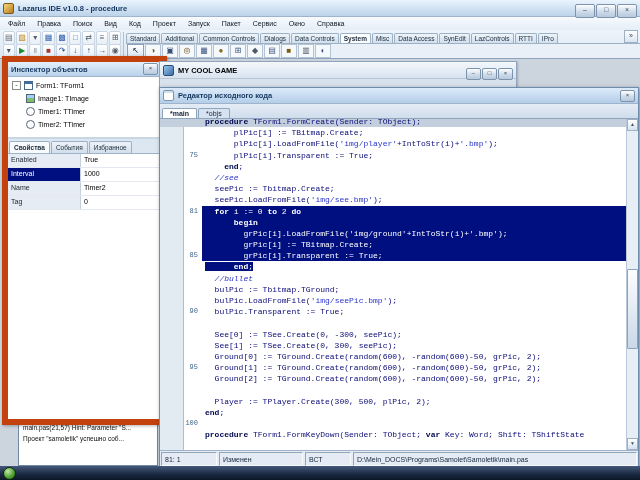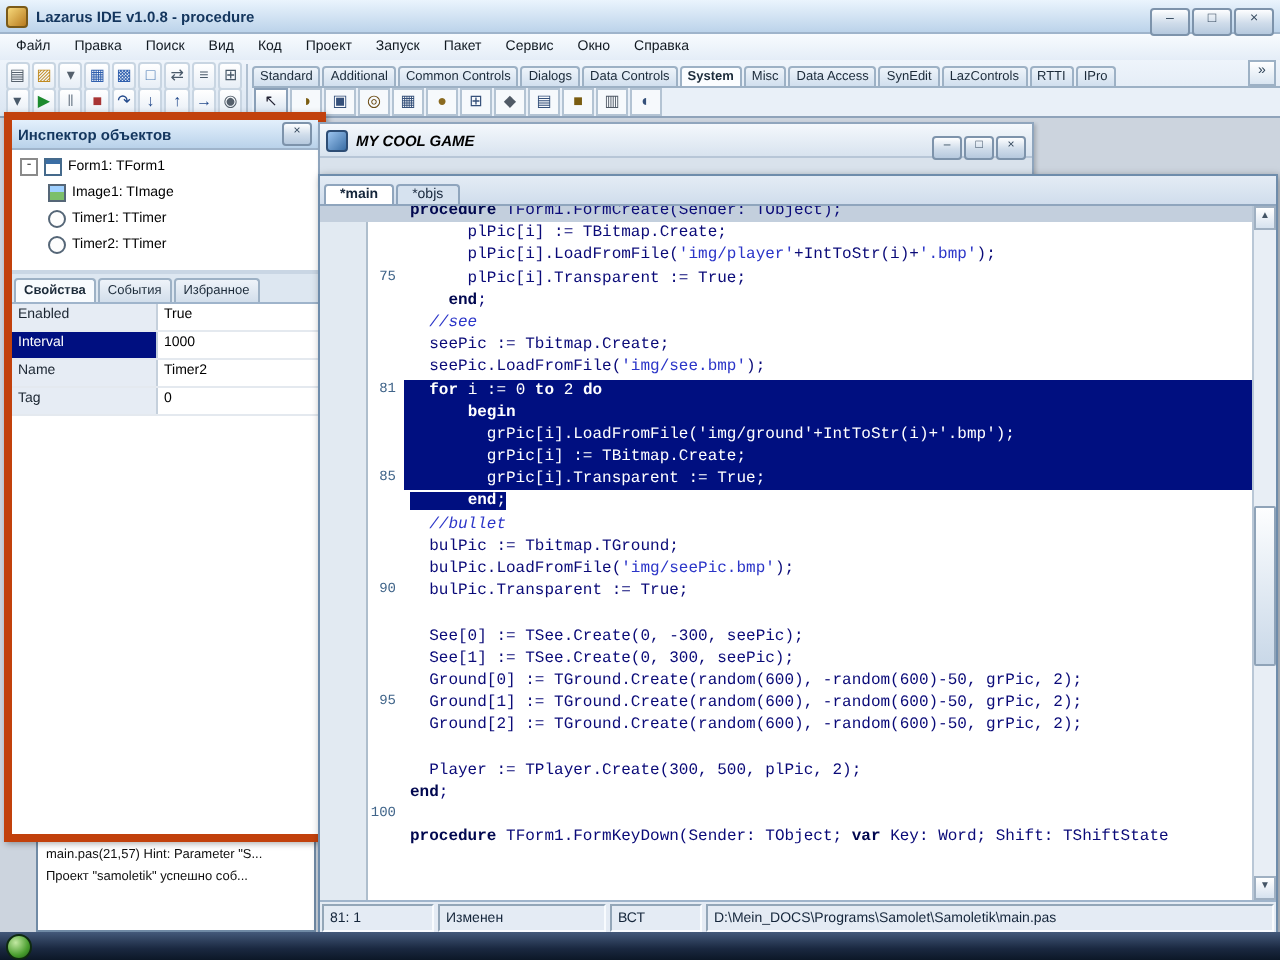--- a/index.html
+++ b/index.html
@@ -7,21 +7,21 @@
     background:#ccd4de;font-family:"Liberation Sans",sans-serif;
     -webkit-font-smoothing:antialiased;}
   
   #main-chrome{position:absolute;top:0;left:0;right:0;height:58px;background:#e9f0f9;border-bottom:1px solid #8fa3ba;z-index:1;}
   #main-titlebar{height:16px;background:linear-gradient(#eaf4fd,#bcd3ea);display:flex;align-items:center;padding:0 3px;border-bottom:1px solid #9fb4cb;}
   .app-ico{width:9px;height:9px;border-radius:2px;margin-right:4px;flex:none;}
   .app-ico.laz{background:linear-gradient(135deg,#f6d87a,#b87a1e);border:1px solid #7a5a19;}
   .app-ico.page-ico{background:#fff;border:1px solid #7d93ab;box-shadow:inset 0 2px 0 #cfe0ef;}
   .app-ico.game-ico{background:linear-gradient(135deg,#9cc4ef,#3a6ea5);border:1px solid #2d4d75;}
   .wtitle{font-size:7.5px;font-weight:bold;color:#14365e;flex:1;white-space:nowrap;overflow:hidden;}
-  .wtitle.dark{color:#000;font-style:italic;}
+  .wtitle.dark{color:#000;}
   .wbtn{display:inline-block;width:18px;height:12px;margin-left:1px;border:1px solid #7d93ab;border-radius:2px;
     background:linear-gradient(#fdfeff,#cfdcea 55%,#b6c9de);font-size:7px;line-height:10px;text-align:center;color:#33475c;}
   .wbtn.sm{width:13px;height:10px;font-size:6px;line-height:8px;}
   #menubar{height:13px;display:flex;align-items:center;background:linear-gradient(#f8fbfe,#e4edf7);padding-left:2px;border-bottom:1px solid #c6d4e3;}
   .menu-item{font-size:7px;padding:0 6px;color:#101820;white-space:nowrap;}
   #toolbar{position:absolute;top:30px;left:0;right:0;height:28px;background:linear-gradient(#eef4fb,#dbe6f2);}
   #tb-left{position:absolute;left:2px;top:1px;width:120px;}
   .tb-row{display:flex;height:13px;align-items:center;}
   .tb-icon{width:12px;height:12px;margin:0 0.5px;display:flex;align-items:center;justify-content:center;
     font-size:8px;border:1px solid #c8d5e2;border-radius:2px;background:linear-gradient(#ffffff,#e7eef6);}
@@ -33,21 +33,21 @@
     background:linear-gradient(#eef4fa,#d1dfee);margin-right:1px;white-space:nowrap;color:#1c2b3a;}
   .ptab.active{background:#fbfdff;font-weight:bold;}
   .pscroll{width:12px;height:11px;border:1px solid #9db1c5;background:linear-gradient(#fff,#d9e5f1);
     font-size:7px;line-height:9px;text-align:center;color:#33475c;margin:0 2px;flex:none;}
   #palette-icons{display:flex;height:14px;border-top:1px solid #9db1c5;background:#e9f0f8;align-items:center;padding-left:1px;}
   .pointer-btn{width:15px;height:12px;border:1px solid #8aa0b8;background:linear-gradient(#fff,#d7e3f0);
     font-size:8px;line-height:11px;text-align:center;color:#223;flex:none;}
   .pcomp{width:14px;height:12px;border:1px solid #b3c3d3;background:#f6f9fc;margin-left:1px;
     font-size:8px;line-height:11px;text-align:center;flex:none;}
   
-  #oi{position:absolute;left:2px;top:56px;width:153px;height:357px;background:#fef9c3;border:4px solid #c2410c;
+  #oi{position:absolute;left:2px;top:56px;width:153px;height:357px;background:#fef9c3;border:6px solid #c2410c;
     box-shadow:1px 1px 3px rgba(0,0,0,.3);z-index:3;display:flex;flex-direction:column;}
   .wt{height:14px;background:linear-gradient(#e3f0fc,#b9d2ea);display:flex;align-items:center;padding:0 3px;border-bottom:1px solid #9fb4cb;flex:none;}
   #oi-tree{height:58px;background:#fff;border-bottom:2px solid #c9d6e4;padding-top:2px;overflow:hidden;flex:none;}
   .trow{height:13px;display:flex;align-items:center;font-size:7px;color:#000;padding-left:4px;white-space:nowrap;}
   .trow.lvl1{padding-left:18px;}
   .expander{width:7px;height:7px;border:1px solid #8a8a8a;background:#fff;font-size:7px;line-height:5px;text-align:center;margin-right:3px;color:#333;flex:none;}
   .ticon{width:9px;height:9px;display:inline-block;margin-right:3px;flex:none;box-sizing:border-box;}
   .ticon.form{background:#fff;border:1px solid #456a8c;box-shadow:inset 0 2px 0 #3a6ea5;}
   .ticon.image{background:linear-gradient(#9fd0ff 45%,#7cbf6a 45%);border:1px solid #567;}
   .ticon.timer{background:#fdfdfd;border:1px solid #567;border-radius:50%;}
@@ -245,20 +245,25 @@
 
   <div id="game">
     <div id="game-title">
       <span class="app-ico game-ico"></span>
       <span class="wtitle dark">MY COOL GAME</span>
       <span id="game-buttons"><span class="wbtn sm">–</span><span class="wbtn sm">□</span><span class="wbtn sm">×</span></span>
     </div>
   </div>
 
   <div id="editor">
+    <div id="ed-title">
+      <span class="app-ico page-ico"></span>
+      <span class="wtitle">Редактор исходного кода</span>
+      <span class="wbtn sm">×</span>
+    </div>
     <div id="ed-tabs">
         <span class="etab active">*main</span>
         <span class="etab">*objs</span>
       </div>
     <div id="ed-body">
       <div id="code-area">
         <div id="code-lines">
             <div class="crow top"><span class="gut"></span><span class="ctext"><b>procedure</b> TForm1.FormCreate(Sender: TObject);</span></div>
             <div class="crow"><span class="gut"></span><span class="ctext">      plPic[i] := TBitmap.Create;</span></div>
             <div class="crow"><span class="gut"></span><span class="ctext">      plPic[i].LoadFromFile(<span class="str">'img/player'</span>+IntToStr(i)+<span class="str">'.bmp'</span>);</span></div>

